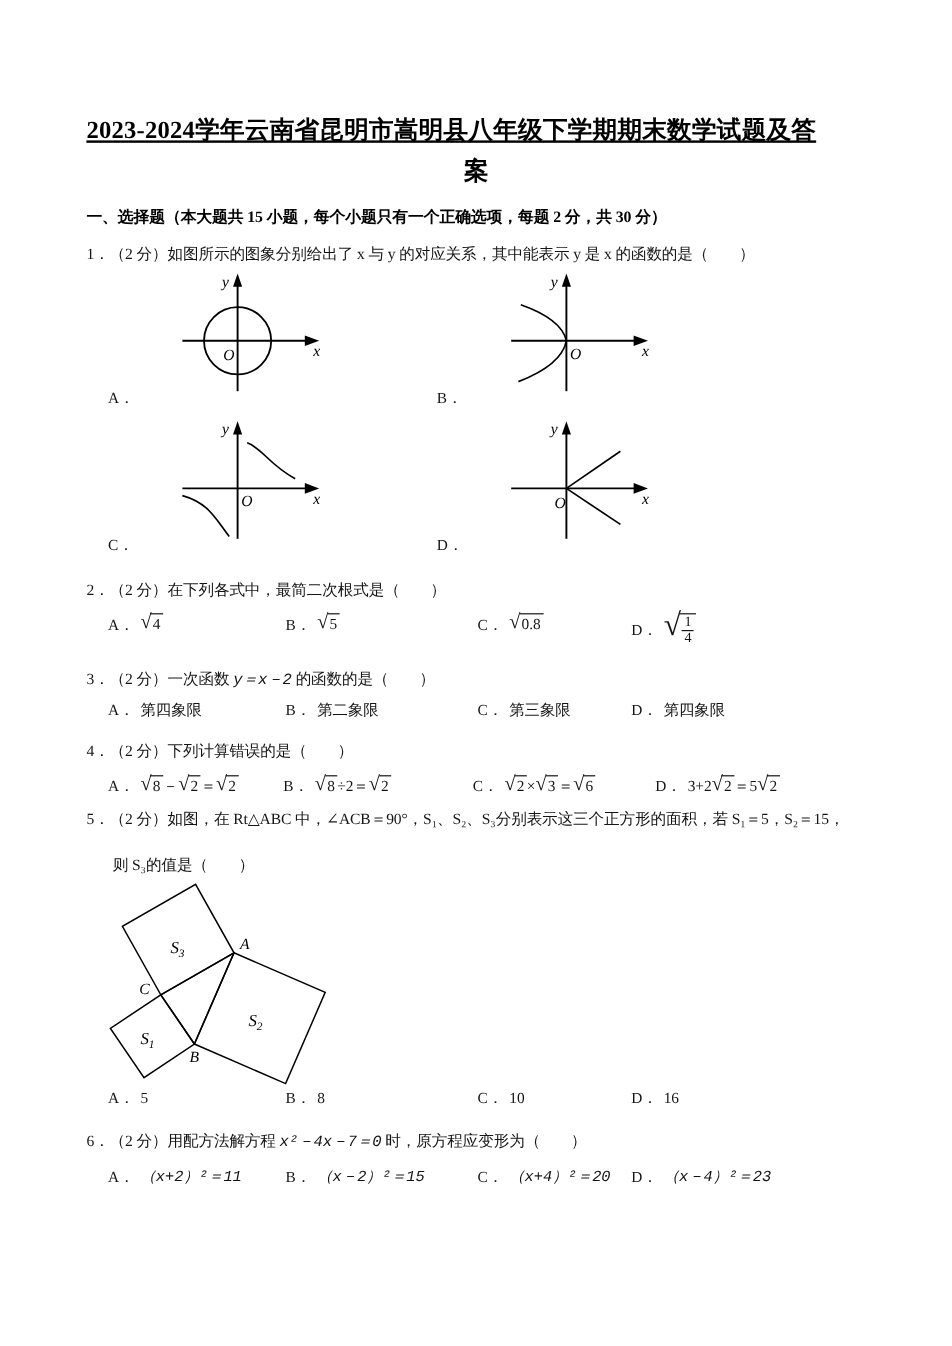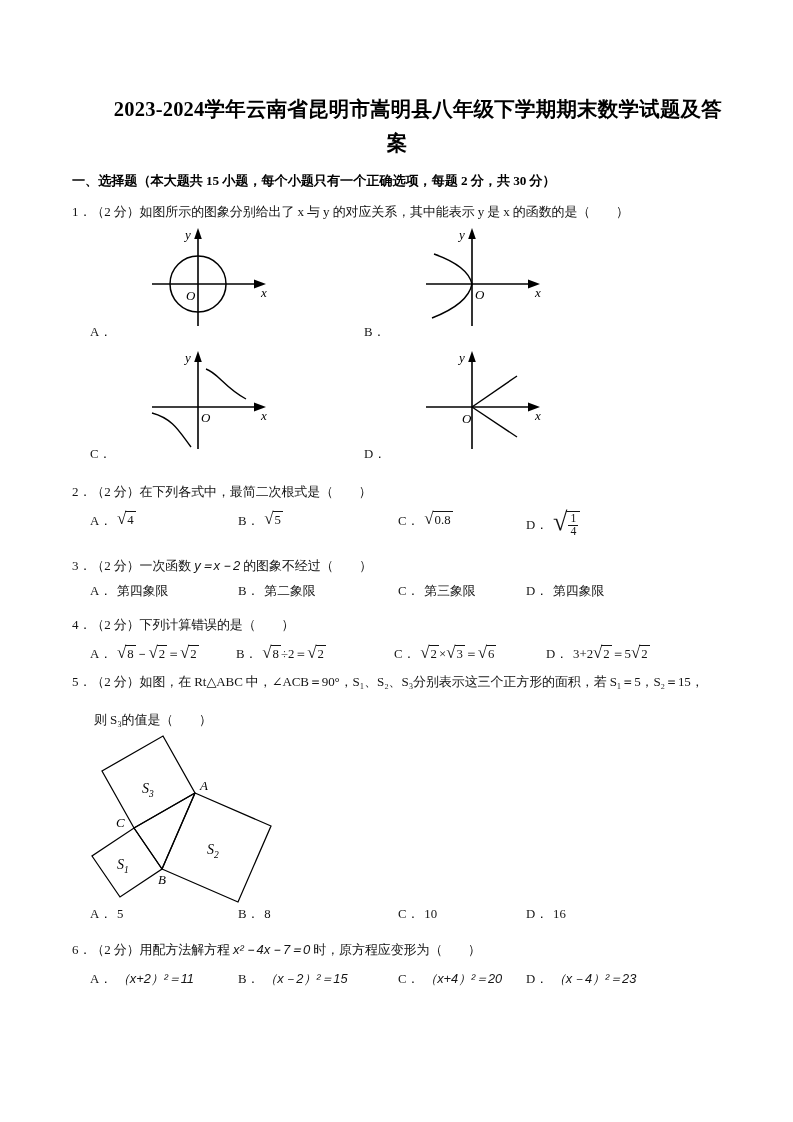--- a/index.html
+++ b/index.html
@@ -30,21 +30,21 @@
   .doc-title {
     font-family: "Liberation Serif", "DejaVu Serif", serif;
     font-weight: bold;
     font-size: 20.5px;
     line-height: 34px;
     text-align: center;
     letter-spacing: 0.2px;
     margin: 0 0 6px 0;
     color: #000;
   }
-  .doc-title .ttl-line1 { display: block; text-align: right; }
+  .doc-title .ttl-line1 { display: block; text-align: left; text-decoration: underline; }
   .doc-title .ttl-line2 { display: block; text-align: center; }
 
   
   .section-head {
     font-weight: bold;
     font-size: 13.2px;
     line-height: 22px;
     margin: 10px 0 8px 0;
     color: #000;
     letter-spacing: -0.1px;
@@ -54,21 +54,21 @@
   .q-stem {
     font-size: 13px;
     line-height: 21px;
     margin: 9px 0 2px 0;
     color: #141414;
     letter-spacing: -0.1px;
   }
   .q-stem.indent2 { padding-left: 22px; }
 
   
-  .mi { font-style: italic; font-family: Liberation Sans, sans-serif; }
+  .mi { font-style: italic; font-family: Liberation Mono, monospace; }
 
   
   .opt-row {
     display: flex;
     font-size: 12.8px;
     line-height: 20px;
     margin: 5px 0 2px 0;
     padding-left: 18px;
     color: #141414;
   }
@@ -253,21 +253,21 @@
             <span class="frac">
               <span class="num">1</span>
               <span class="den">4</span>
             </span>
           </span>
         </span>
       </div>
     </div>
 
     <div class="q-stem" style="margin-top:16px;">
-      <span>3．（2 分）一次函数 </span><span class="mi">y＝x－2</span><span> 的图象不经过（　　）</span>
+      <span>3．（2 分）一次函数 </span><span class="mi">y＝x－2</span><span> 的函数的是（　　）</span>
     </div>
     <div class="opt-row">
       <div class="opt opt-w-148">
         <span class="opt-lbl">A．</span>
         <span>第四象限</span>
       </div>
       <div class="opt opt-w-160">
         <span class="opt-lbl">B．</span>
         <span>第二象限</span>
       </div>

